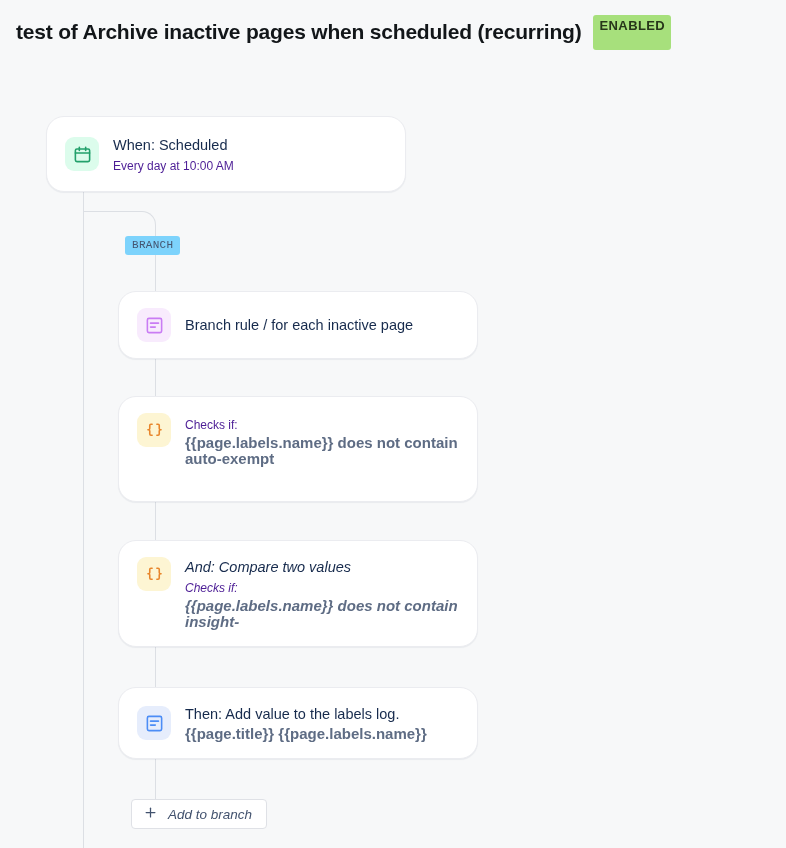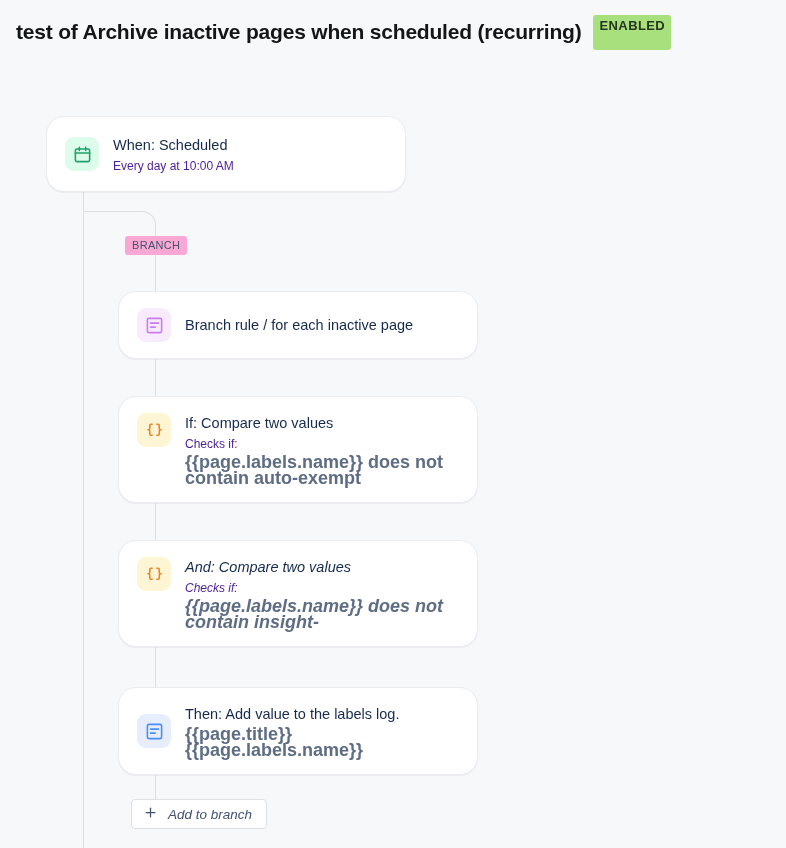--- a/index.html
+++ b/index.html
@@ -63,27 +63,28 @@
   }
   .bl-1 { top: 245px;  height: 47px; }
   .bl-2 { top: 358px;  height: 39px; }
   .bl-3 { top: 502px;  height: 39px; }
   .bl-4 { top: 646px;  height: 41px; }
   .bl-5 { top: 756px;  height: 44px; }
 
   .branch-pill {
     position: absolute;
     left: 125px; top: 236px;
-    background: #f9a8d4;
+    background: #7dd3fc;
     color: #44546f;
     font-size: 11px;
     letter-spacing: 0.3px;
     padding: 3px 7px;
     border-radius: 3px;
     line-height: 13px;
+    font-family: Liberation Mono, monospace;
   }
 
   
   .card {
     position: absolute;
     background: #ffffff;
     border: 1px solid #ebecf0;
     border-radius: 18px;
     box-shadow: 0 1px 1px rgba(9,30,66,0.06);
     display: flex;
@@ -114,21 +115,21 @@
     color: #172b4d;
     line-height: 19px;
   }
   .card-sub {
     font-size: 12px;
     color: #4c1d95;
     line-height: 16px;
     margin-top: 3px;
   }
   .card-sub-mono-bold {
-    font-size: 18px;
+    font-size: 15px;
     color: #5e6c84;
     font-weight: bold;
     line-height: 16px;
     margin-top: 2px;
   }
 
   
   .add-btn {
     position: absolute;
     left: 131px; top: 799px;
@@ -194,21 +195,20 @@
   </div>
 
   <div class="card card-if">
     <div class="card-icon icon-yellow">
       <svg width="19" height="19" viewBox="0 0 24 24" fill="none" stroke="#e8862c" stroke-width="2" stroke-linecap="round" stroke-linejoin="round">
         <path d="M9 4H7.5A1.5 1.5 0 0 0 6 5.5v4A1.5 1.5 0 0 1 4.5 11h-.8h.8A1.5 1.5 0 0 1 6 12.5v4A1.5 1.5 0 0 0 7.5 18H9"></path>
         <path d="M15 4h1.5A1.5 1.5 0 0 1 18 5.5v4A1.5 1.5 0 0 0 19.5 11h.8h-.8A1.5 1.5 0 0 0 18 12.5v4A1.5 1.5 0 0 1 16.5 18H15"></path>
       </svg>
     </div>
     <div class="card-body">
-      <div class="card-title">If: Compare two values</div>
       <div class="card-sub">Checks if:</div>
       <div class="card-sub-mono-bold">{{page.labels.name}} does not contain auto-exempt</div>
     </div>
   </div>
 
   <div class="card card-and">
     <div class="card-icon icon-yellow">
       <svg width="19" height="19" viewBox="0 0 24 24" fill="none" stroke="#e8862c" stroke-width="2" stroke-linecap="round" stroke-linejoin="round">
         <path d="M9 4H7.5A1.5 1.5 0 0 0 6 5.5v4A1.5 1.5 0 0 1 4.5 11h-.8h.8A1.5 1.5 0 0 1 6 12.5v4A1.5 1.5 0 0 0 7.5 18H9"></path>
         <path d="M15 4h1.5A1.5 1.5 0 0 1 18 5.5v4A1.5 1.5 0 0 0 19.5 11h.8h-.8A1.5 1.5 0 0 0 18 12.5v4A1.5 1.5 0 0 1 16.5 18H15"></path>

